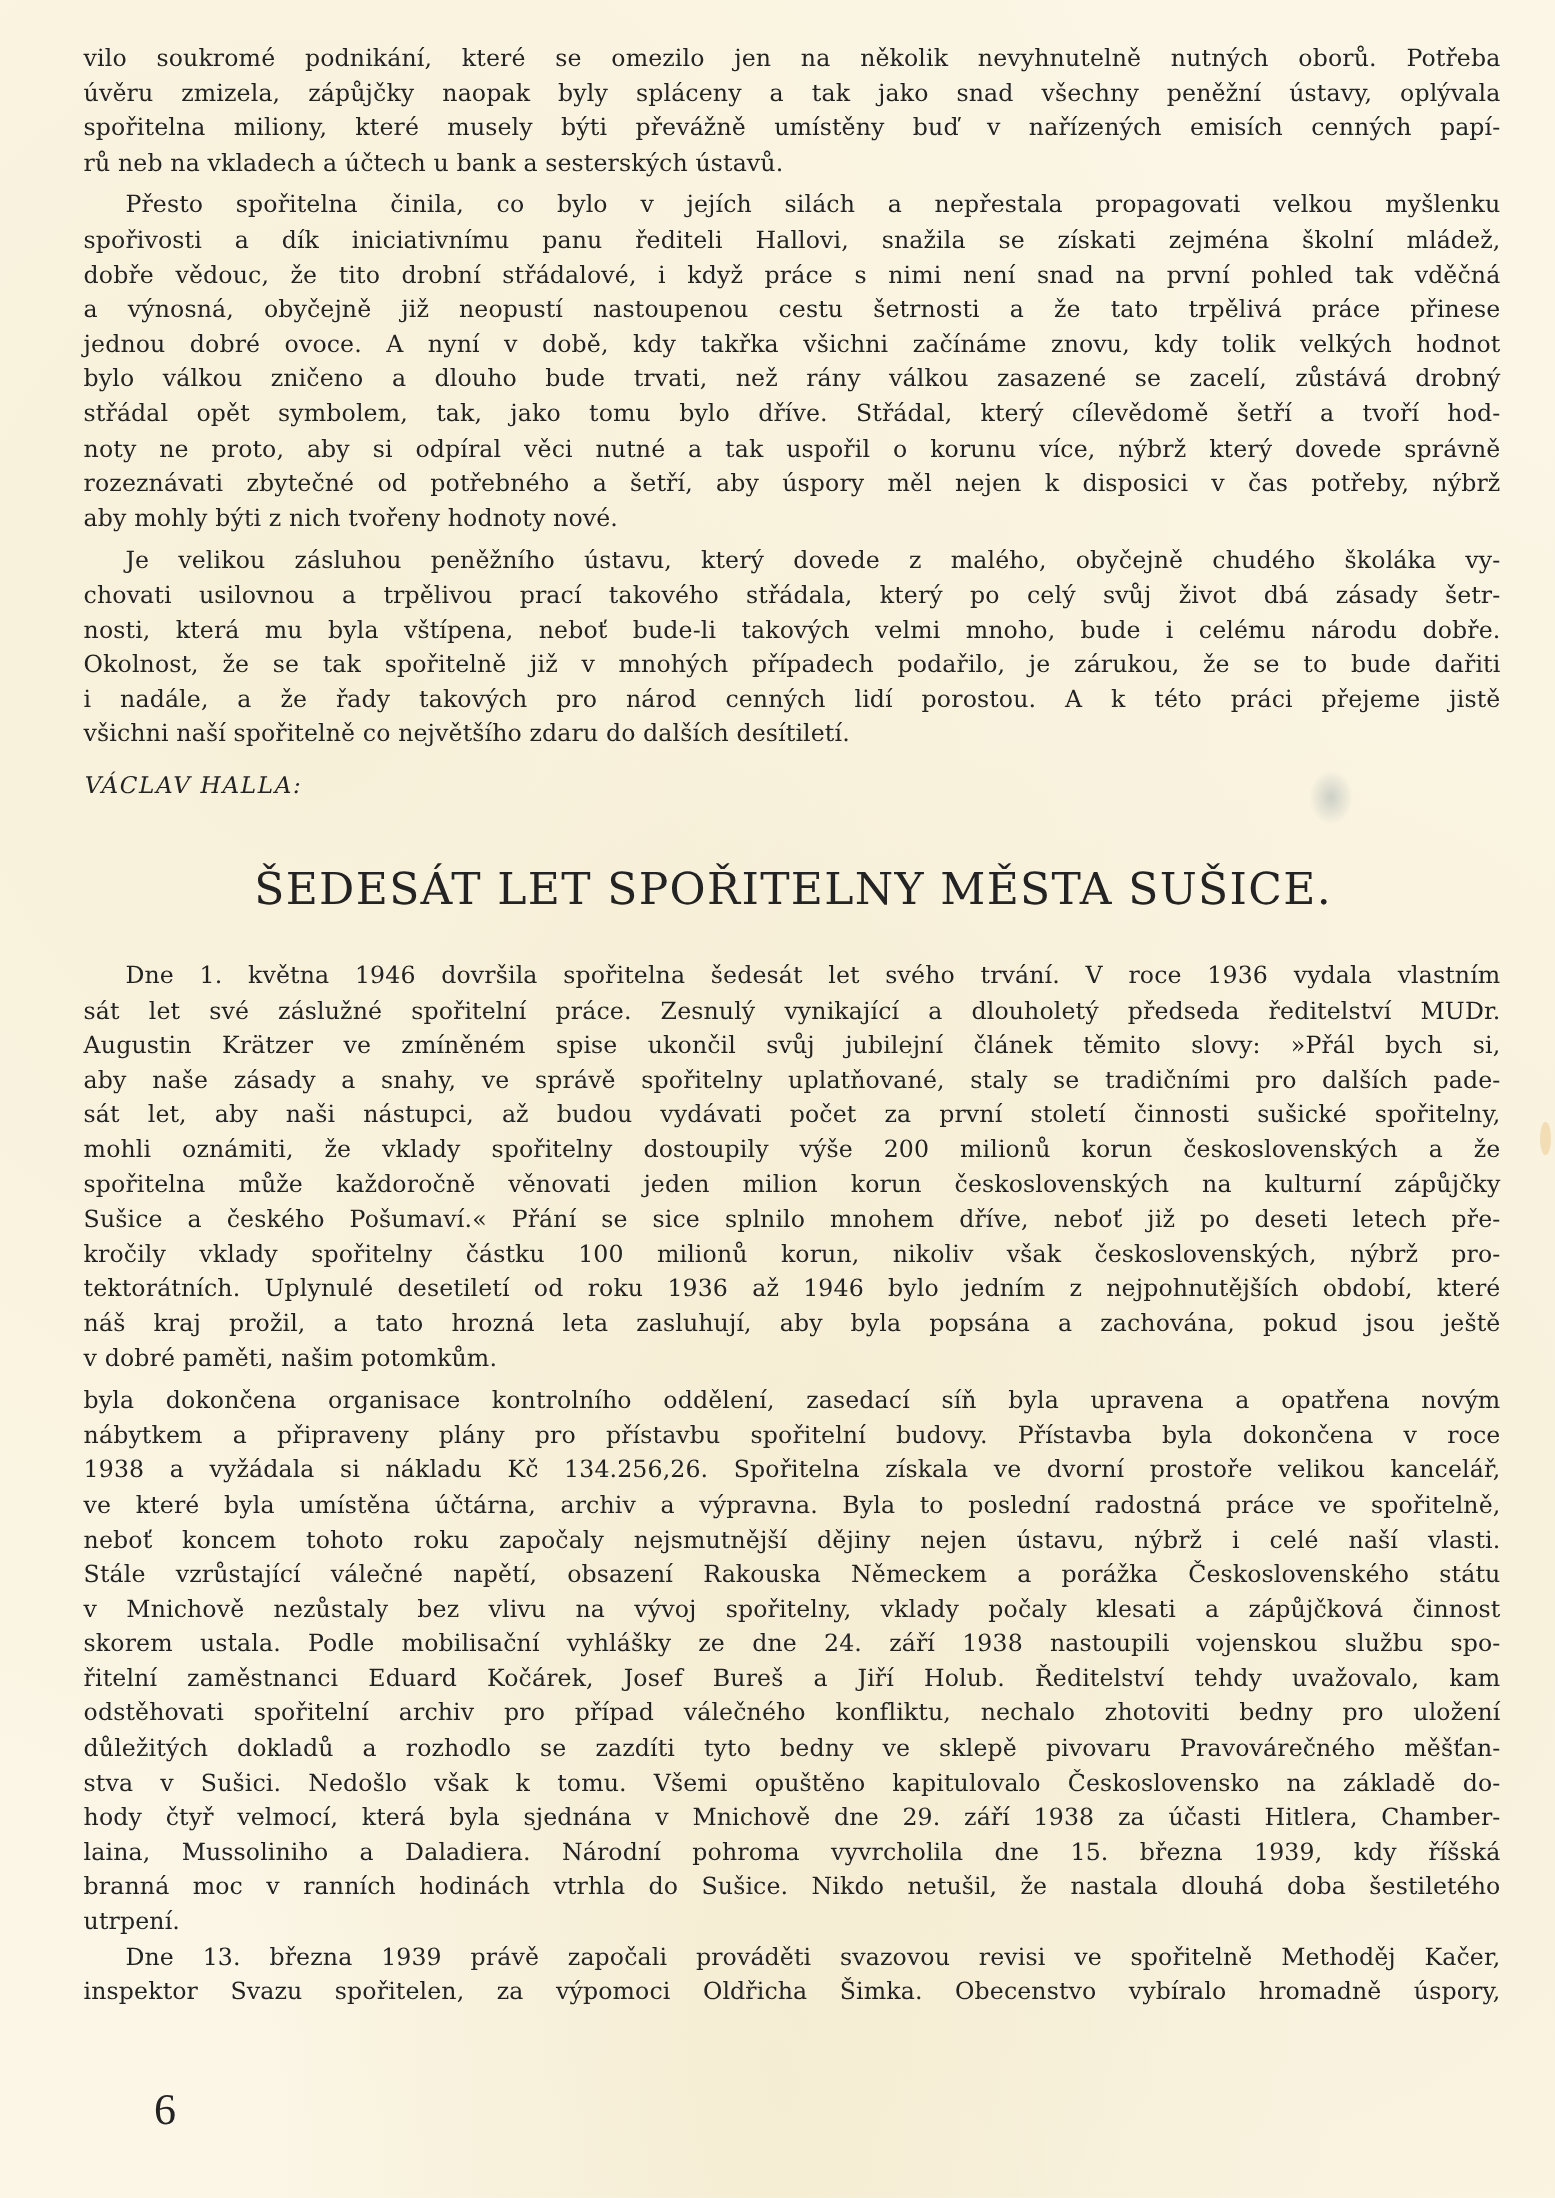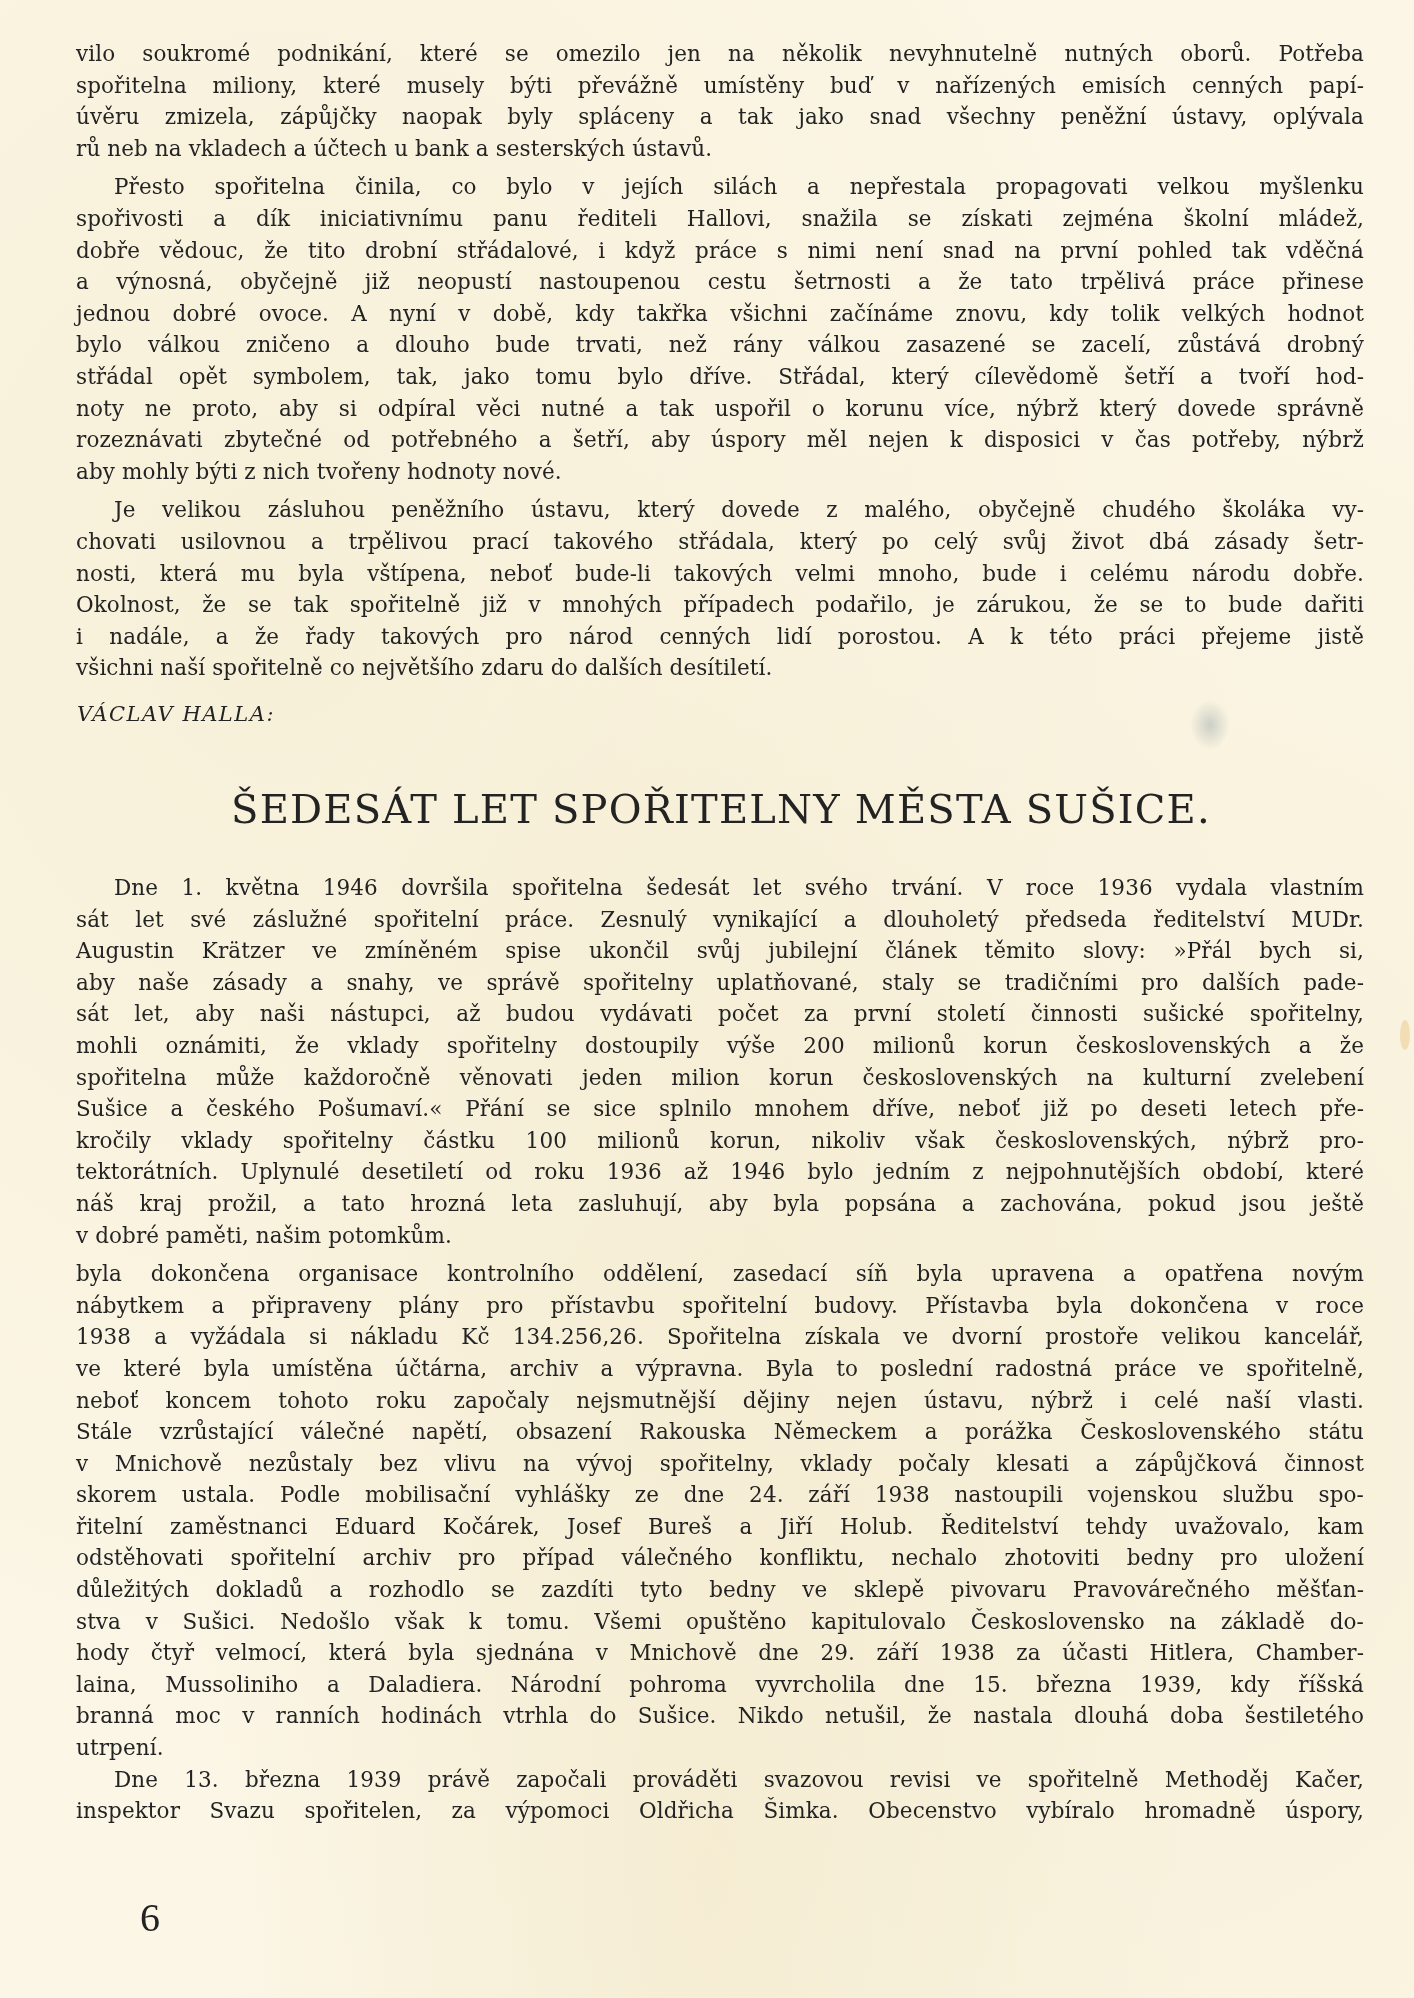--- a/index.html
+++ b/index.html
@@ -83,22 +83,22 @@
 <body>
 
 <div class="page">
 
   <div class="smudge"></div>
   <div class="stain"></div>
 
   <div class="block" style="top:38px;">
     <div class="para">
       <span class="line">vilo soukromé podnikání, které se omezilo jen na několik nevyhnutelně nutných oborů. Potřeba</span>
+      <span class="line">úvěru zmizela, zápůjčky naopak byly spláceny a tak jako snad všechny peněžní ústavy, oplývala</span>
       <span class="line">spořitelna miliony, které musely býti převážně umístěny buď v nařízených emisích cenných papí-</span>
-      <span class="line">úvěru zmizela, zápůjčky naopak byly spláceny a tak jako snad všechny peněžní ústavy, oplývala</span>
       <span class="line last">rů neb na vkladech a účtech u bank a sesterských ústavů.</span>
     </div>
     <div class="gap"></div>
     <div class="para">
       <span class="line indent">Přesto spořitelna činila, co bylo v jejích silách a nepřestala propagovati velkou myšlenku</span>
       <span class="line">spořivosti a dík iniciativnímu panu řediteli Hallovi, snažila se získati zejména školní mládež,</span>
       <span class="line">dobře vědouc, že tito drobní střádalové, i když práce s nimi není snad na první pohled tak vděčná</span>
       <span class="line">a výnosná, obyčejně již neopustí nastoupenou cestu šetrnosti a že tato trpělivá práce přinese</span>
       <span class="line">jednou dobré ovoce. A nyní v době, kdy takřka všichni začínáme znovu, kdy tolik velkých hodnot</span>
       <span class="line">bylo válkou zničeno a dlouho bude trvati, než rány válkou zasazené se zacelí, zůstává drobný</span>
@@ -122,21 +122,21 @@
   <div class="title">ŠEDESÁT LET SPOŘITELNY MĚSTA SUŠICE.</div>
 
   <div class="block" style="top:872px;">
     <div class="para">
       <span class="line indent">Dne 1. května 1946 dovršila spořitelna šedesát let svého trvání. V roce 1936 vydala vlastním</span>
       <span class="line">sát let své záslužné spořitelní práce. Zesnulý vynikající a dlouholetý předseda ředitelství MUDr.</span>
       <span class="line">Augustin Krätzer ve zmíněném spise ukončil svůj jubilejní článek těmito slovy: »Přál bych si,</span>
       <span class="line">aby naše zásady a snahy, ve správě spořitelny uplatňované, staly se tradičními pro dalších pade-</span>
       <span class="line">sát let, aby naši nástupci, až budou vydávati počet za první století činnosti sušické spořitelny,</span>
       <span class="line">mohli oznámiti, že vklady spořitelny dostoupily výše 200 milionů korun československých a že</span>
-      <span class="line">spořitelna může každoročně věnovati jeden milion korun československých na kulturní zvelebení</span>
+      <span class="line">spořitelna může každoročně věnovati jeden milion korun československých na kulturní zápůjčky</span>
       <span class="line">Sušice a českého Pošumaví.« Přání se sice splnilo mnohem dříve, neboť již po deseti letech pře-</span>
       <span class="line">kročily vklady spořitelny částku 100 milionů korun, nikoliv však československých, nýbrž pro-</span>
       <span class="line">tektorátních. Uplynulé desetiletí od roku 1936 až 1946 bylo jedním z nejpohnutějších období, které</span>
       <span class="line">náš kraj prožil, a tato hrozná leta zasluhují, aby byla popsána a zachována, pokud jsou ještě</span>
       <span class="line last">v dobré paměti, našim potomkům.</span>
     </div>
     <div class="gap"></div>
     <div class="para">
       <span class="line">byla dokončena organisace kontrolního oddělení, zasedací síň byla upravena a opatřena novým</span>
       <span class="line">nábytkem a připraveny plány pro přístavbu spořitelní budovy. Přístavba byla dokončena v roce</span>

